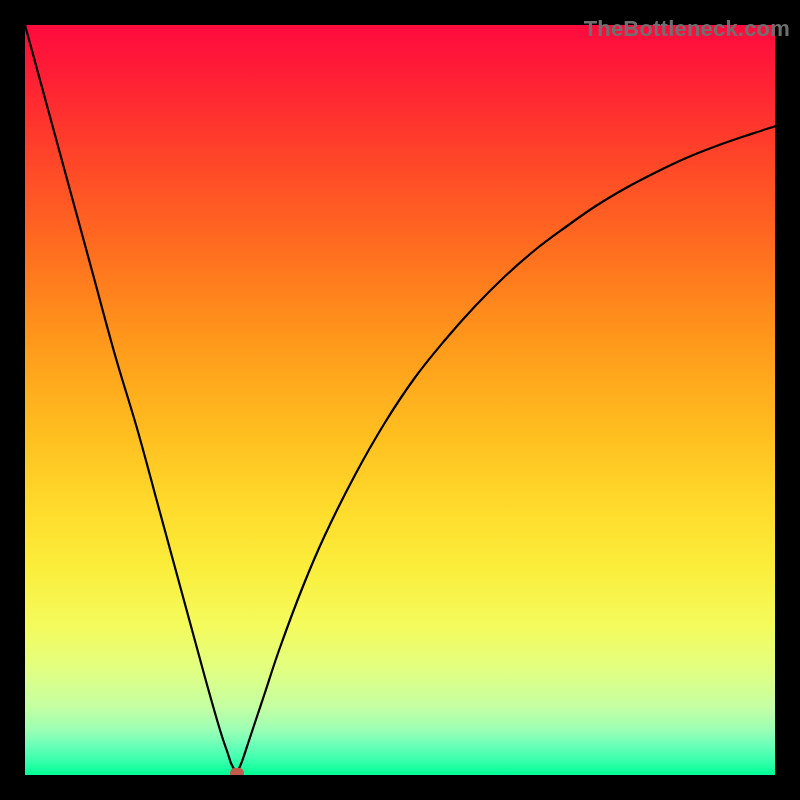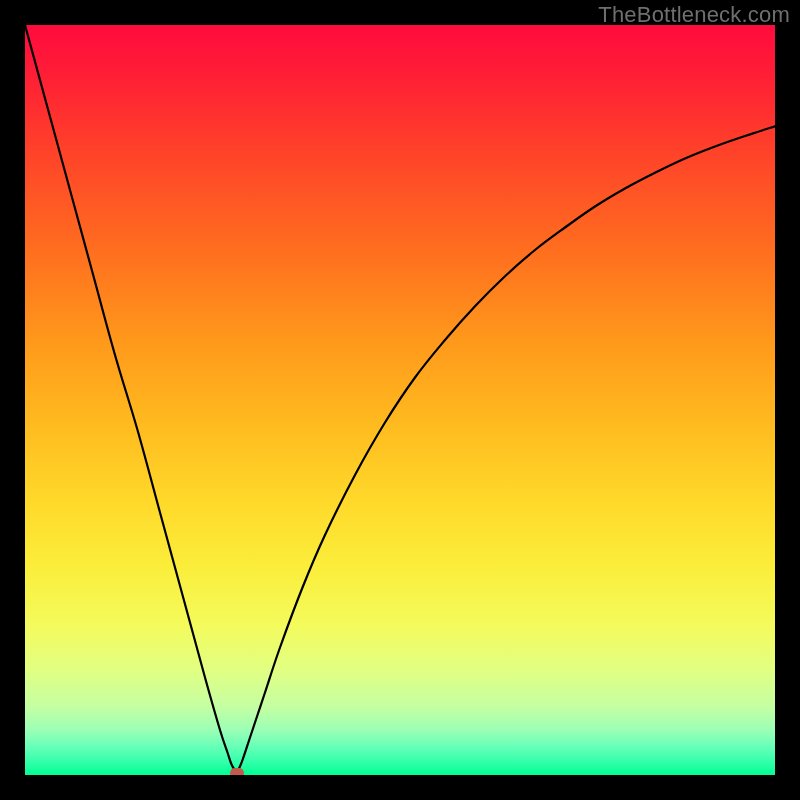--- a/index.html
+++ b/index.html
@@ -12,25 +12,25 @@
     overflow: hidden;
   }
   .frame {
     position: relative;
     width: 800px;
     height: 800px;
     background: #000;
   }
   .watermark {
     position: absolute;
-    top: 2px;
+    top: 16px;
     right: 10px;
     color: #6f6f6f;
     font-size: 22px;
-    font-weight: 400;
+    font-weight: 700;
     letter-spacing: 0.2px;
     z-index: 5;
     user-select: none;
   }
   .plot {
     position: absolute;
     left: 25px;
     top: 25px;
     width: 750px;
     height: 750px;

